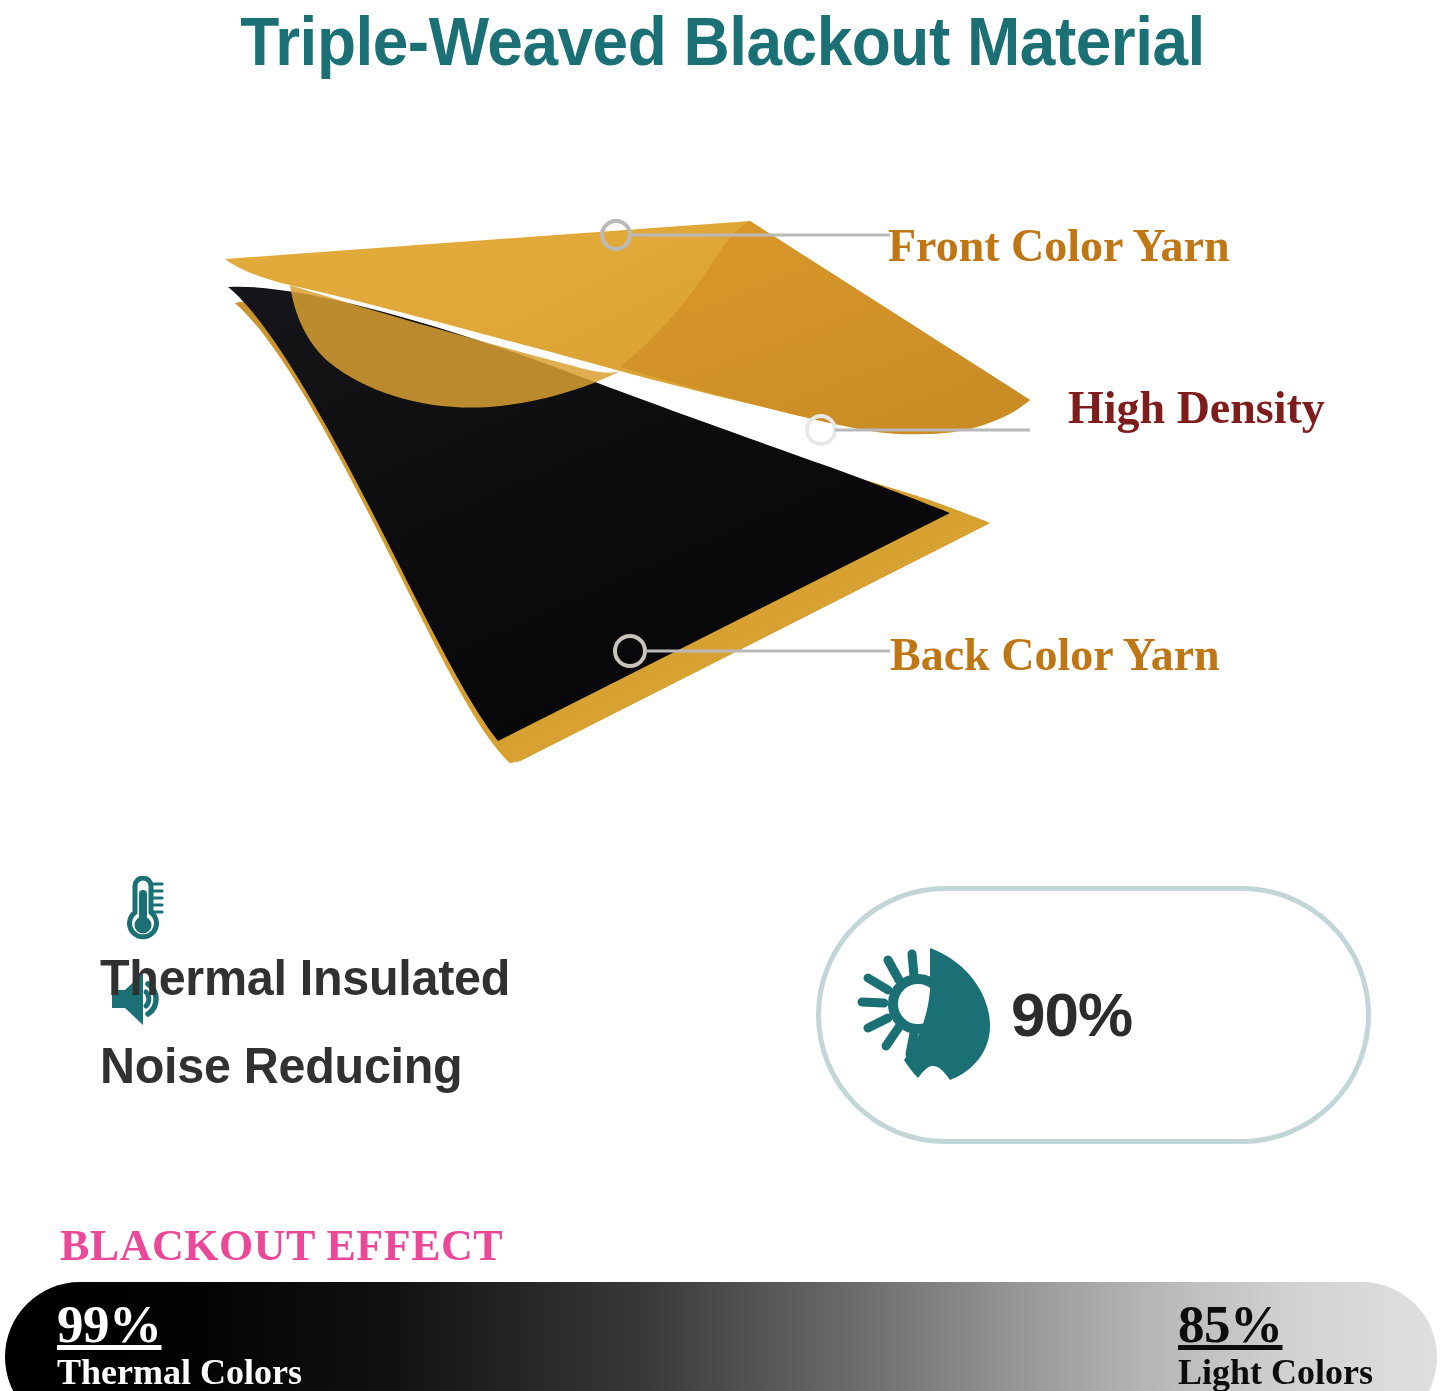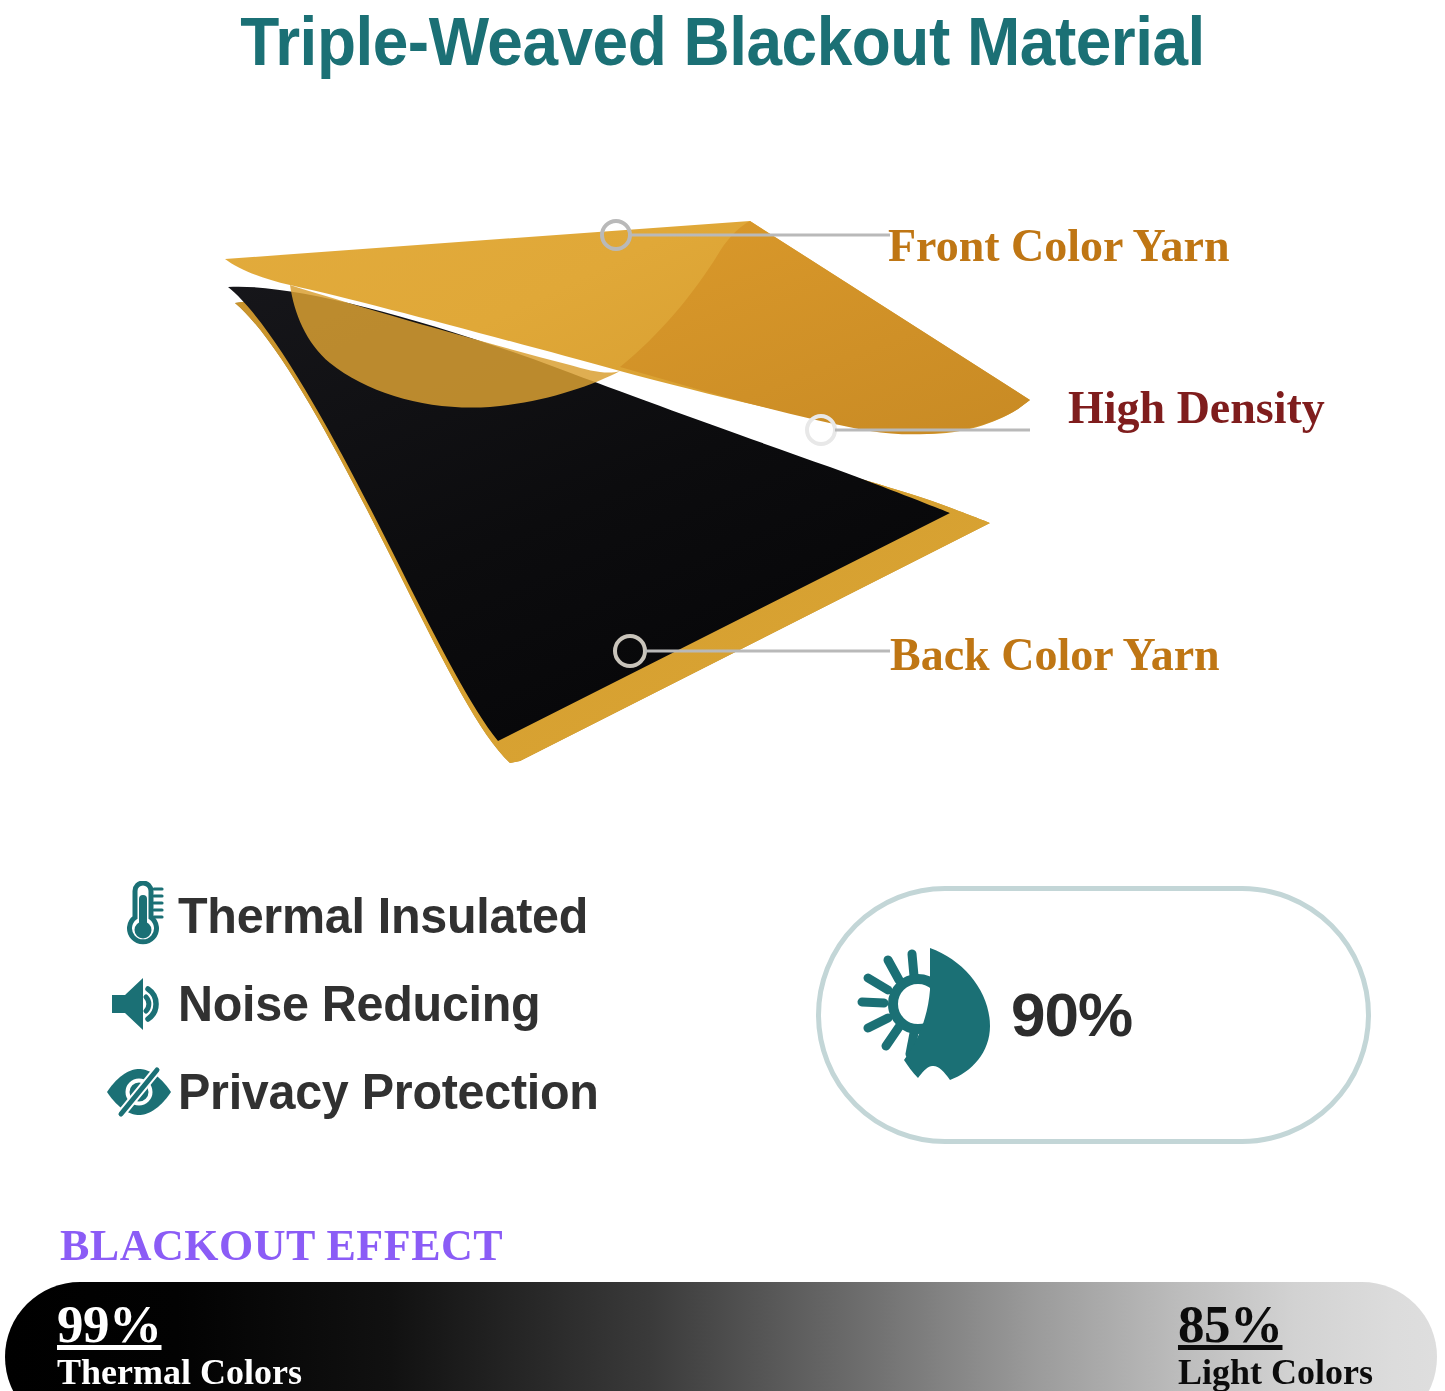--- a/index.html
+++ b/index.html
@@ -77,22 +77,23 @@
 
   
   #features {
     position: absolute;
     left: 100px;
     top: 872px;
     width: 650px;
   }
   .feature-row {
     display: flex;
-    align-items: center;
+    align-items: flex-start;
     height: 88px;
+    flex-direction: column;
   }
   .feature-icon {
     width: 78px;
     flex: 0 0 78px;
     display: flex;
     align-items: center;
     justify-content: center;
   }
   .feature-icon svg { display: block; }
   .feature-label {
@@ -142,21 +143,21 @@
 
   
   #blackout-effect-heading {
     position: absolute;
     left: 60px;
     top: 1221px;
     font-family: "Liberation Serif", serif;
     font-weight: bold;
     font-size: 44px;
     line-height: 50px;
-    color: #8b5cf6;
+    color: #ec4899;
     letter-spacing: 0.5px;
     white-space: nowrap;
     text-align: center;
   }
   #gradient-bar {
     position: absolute;
     left: 5px;
     top: 1282px;
     width: 1432px;
     height: 150px;
@@ -318,31 +319,20 @@
     <span class="feature-icon">
       <svg width="62" height="58" viewBox="0 0 62 58" xmlns="http://www.w3.org/2000/svg">
         <path d="M4 20 h13 L35 3 v52 L17 38 H4 Z" fill="#1b7075"></path>
         <path d="M40 14 a18 18 0 0 1 0 30" fill="none" stroke="#1b7075" stroke-width="5.5" stroke-linecap="round"></path>
         <path d="M38 22 a10 10 0 0 1 0 14" fill="none" stroke="#1b7075" stroke-width="5" stroke-linecap="round"></path>
       </svg>
     </span>
     <span class="feature-label">Noise Reducing</span>
   </div>
 
-  <div class="feature-row">
-    <span class="feature-icon">
-      <svg width="72" height="52" viewBox="0 0 72 52" xmlns="http://www.w3.org/2000/svg">
-        <path d="M4 26 C16 8 28 3 36 3 C44 3 56 8 68 26 C56 44 44 49 36 49 C28 49 16 44 4 26 Z" fill="#1b7075"></path>
-        <circle cx="36" cy="26" r="11.5" fill="none" stroke="#ffffff" stroke-width="4"></circle>
-        <line x1="18" y1="48" x2="54" y2="4" stroke="#ffffff" stroke-width="9" stroke-linecap="round"></line>
-        <line x1="18" y1="48" x2="54" y2="4" stroke="#1b7075" stroke-width="5" stroke-linecap="round"></line>
-      </svg>
-    </span>
-    <span class="feature-label">Privacy Protection</span>
-  </div>
 
 </div>
 
 <div id="blackout-badge">
   <span id="badge-icon">
     <svg width="150" height="150" viewBox="0 0 150 150" xmlns="http://www.w3.org/2000/svg">
 
       <g stroke="#1b7075" stroke-width="9" stroke-linecap="round">
         <line x1="10" y1="62" x2="32" y2="63"></line>
         <line x1="16" y1="38" x2="36" y2="50"></line>

